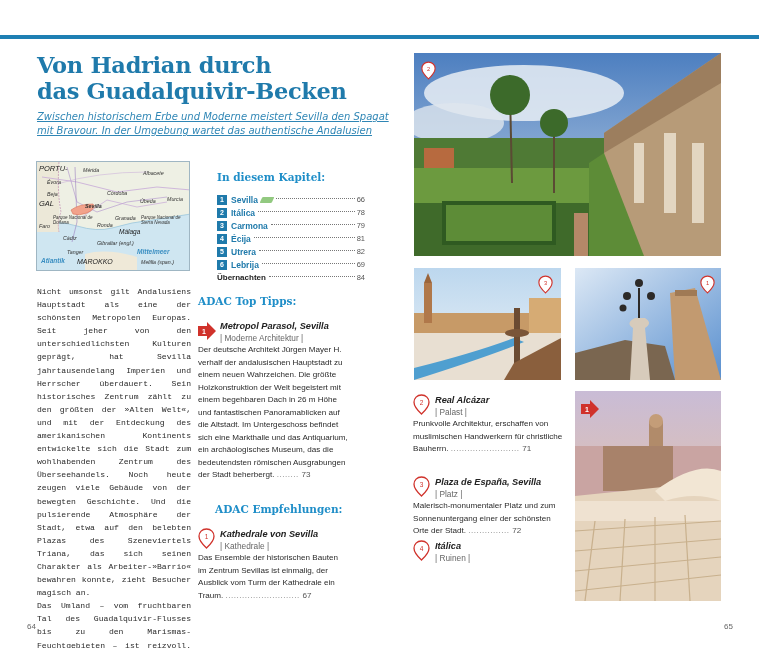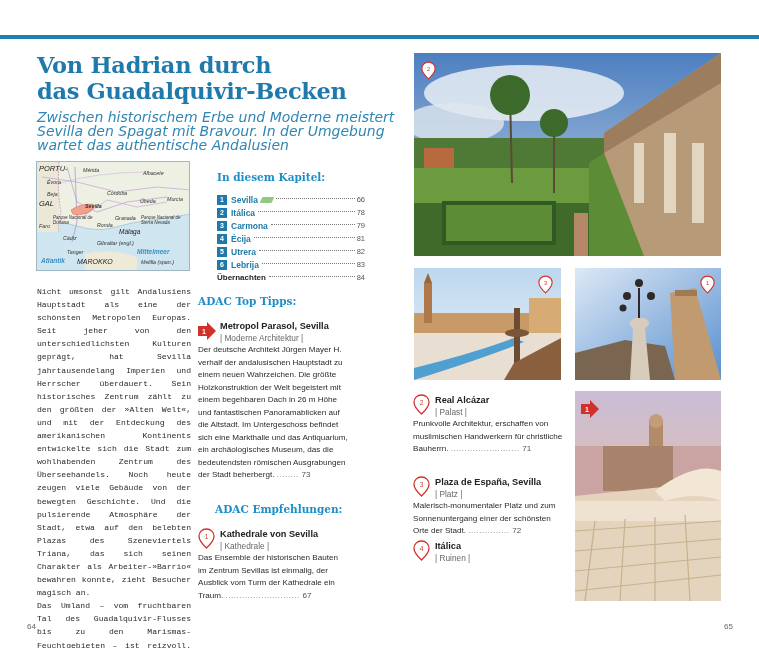--- a/index.html
+++ b/index.html
@@ -2,21 +2,21 @@
 <html><head>
 <meta charset="utf-8">
 <style>
   * { box-sizing: border-box; margin: 0; padding: 0; }
   html, body { width: 759px; height: 648px; background: #fff; overflow: hidden; }
   body { position: relative; font-family: "DejaVu Sans", sans-serif; color: #2a2a2a; }
 
   .topbar { position: absolute; left: 0; top: 35px; width: 759px; height: 4px; background: #1e7fb3; }
 
   .title { position: absolute; left: 37px; top: 52px; width: 360px; font-family: "DejaVu Serif", serif; font-weight: bold; font-size: 22.5px; line-height: 26px; color: #1f7aab; letter-spacing: -0.3px; }
-  .subtitle { position: absolute; left: 37px; top: 110px; width: 360px; font-family: "DejaVu Sans", sans-serif; font-style: italic; font-size: 14px; line-height: 14px; color: #2f86b5; }
+  .subtitle { position: absolute; left: 37px; top: 110px; width: 360px; font-family: "DejaVu Sans", sans-serif; font-style: italic; font-size: 10px; line-height: 14px; color: #2f86b5; text-decoration: underline; }
 
   .map { position: absolute; left: 36px; top: 161px; width: 154px; height: 110px; border: 1px solid #9fb6c3; overflow: hidden; background: #e8eee2; }
   .map svg { position: absolute; left: 0; top: 0; }
   .map .lbl { position: absolute; font-family: "Liberation Sans", sans-serif; font-size: 5.3px; color: #333; white-space: nowrap; font-style: italic; }
   .map .lbl.big { font-size: 7.5px; color: #222; }
   .map .lbl.sea { font-style: italic; color: #3b8fc2; font-size: 6.5px; font-weight: bold; }
   .map .lbl.park { font-style: italic; font-size: 4.5px; }
 
   .body-text { position: absolute; left: 37px; top: 285px; width: 154px; font-family: Liberation Mono, monospace; font-size: 8.1px; line-height: 13.1px; color: #2a2a2a; text-align: justify; }
   .body-text p { margin: 0; }
@@ -27,21 +27,21 @@
   .ch { display: flex; align-items: center; height: 13px; font-family: "Liberation Sans", sans-serif; font-size: 8.5px; }
   .ch .num { width: 10px; height: 10px; background: #1f7aab; color: #fff; font-size: 7px; font-weight: bold; display: flex; align-items: center; justify-content: center; margin-right: 4px; flex: none; }
   .ch .name { color: #1f7aab; font-weight: bold; white-space: nowrap; }
   .ch .dots { flex: 1; border-bottom: 1px dotted #777; margin: 0 2px 3px 3px; height: 1px; }
   .ch .pg { color: #555; font-size: 7.5px; }
   .ch.plain .name { color: #222; font-size: 8px; }
   .book-icon { display: inline-block; width: 12px; height: 6px; background: #7fbf6a; transform: skewX(-25deg); margin-left: 3px; border-radius: 1px; opacity: .85; }
 
   .tip { position: absolute; font-family: "Liberation Sans", sans-serif; }
   .tip .head { position: relative; padding-left: 22px; }
-  .tip .tname { font-weight: bold; font-size: 9.2px; color: #222; line-height: 12px; }
+  .tip .tname { font-weight: bold; font-size: 9.2px; color: #222; line-height: 12px; font-style: italic; }
   .tip .tcat { font-size: 8.3px; color: #666; line-height: 12px; }
   .tip .tdesc { font-size: 8.1px; line-height: 12.5px; color: #2a2a2a; }
   .tip .tdesc .pg { color: #555; }
   .tip .tdesc .leader { letter-spacing: 0.5px; color: #777; }
 
   .arrow-badge { position: absolute; left: 0; top: 2px; width: 18px; height: 18px; }
   .pin-icon { position: absolute; left: 0; top: 0; width: 17px; height: 21px; }
 
   .photo { position: absolute; overflow: hidden; }
   .photo svg { display: block; }
@@ -136,21 +136,21 @@
     <div class="ch">
       <span class="num">5</span>
       <span class="name">Utrera</span>
       <span class="dots"></span>
       <span class="pg">82</span>
     </div>
     <div class="ch">
       <span class="num">6</span>
       <span class="name">Lebrija</span>
       <span class="dots"></span>
-      <span class="pg">83</span>
+      <span class="pg">69</span>
     </div>
     <div class="ch plain">
       <span class="name">Übernachten</span>
       <span class="dots"></span>
       <span class="pg">84</span>
     </div>
   </div>
 </div>
 
 <div class="h-sec" style="position:absolute;left:198px;top:295px">ADAC Top Tipps:</div>

